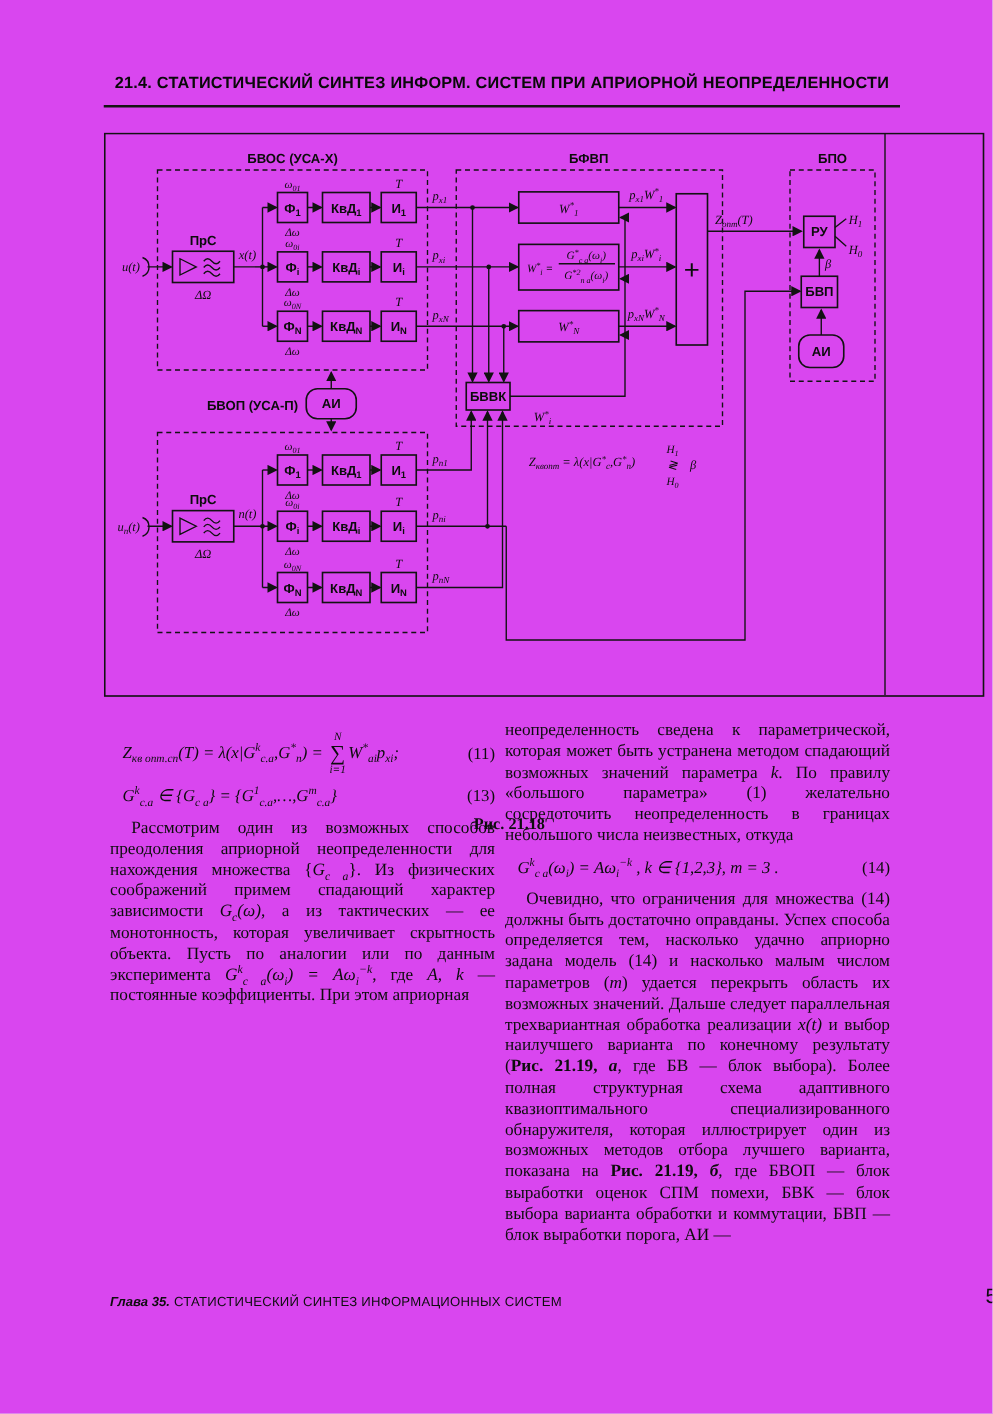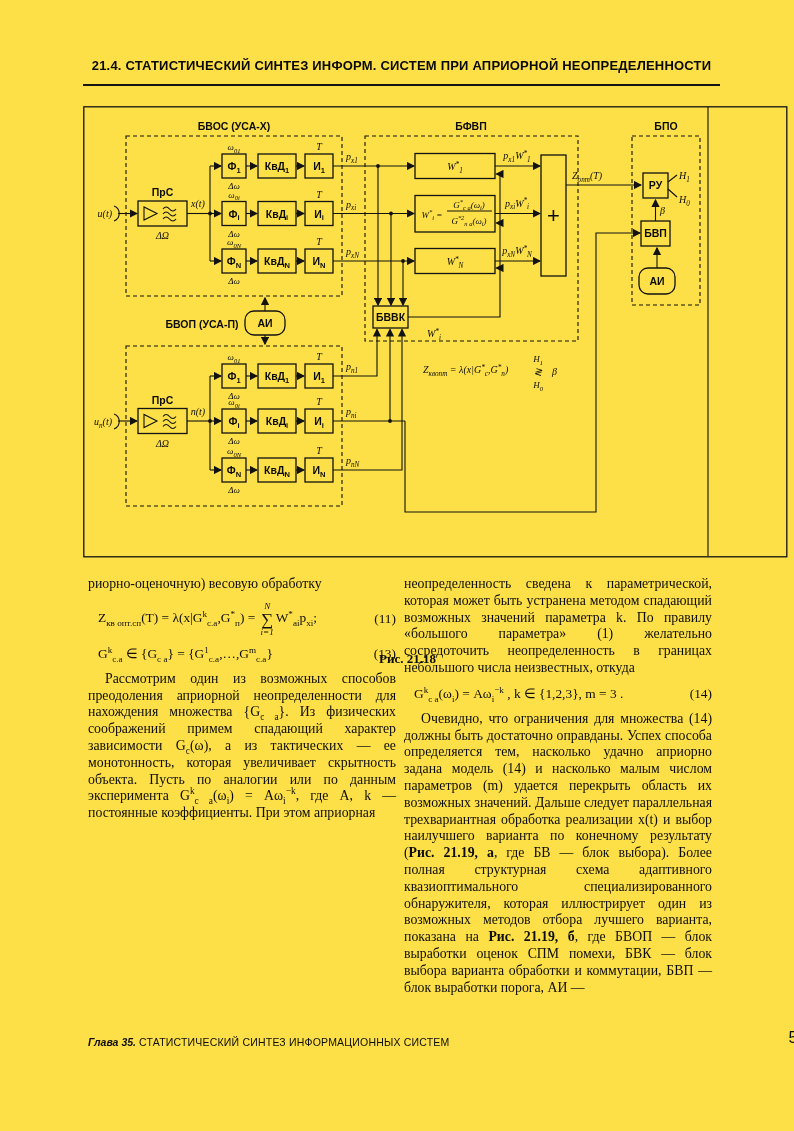--- a/index.html
+++ b/index.html
@@ -1,29 +1,29 @@
 <!DOCTYPE html>
 <html><head>
 <meta charset="utf-8">
 <style>
   html,body{margin:0;padding:0;background:#e8e8e6;}
-  .page{position:relative;width:794px;height:1131px;background:#fde047;margin:0 auto;
+  .page{position:relative;width:794px;height:1131px;background:#d946ef;margin:0 auto;
         font-family:"Liberation Serif",serif;color:#0d0d0d;overflow:hidden;}
   .header{position:absolute;left:83px;top:58px;width:637px;text-align:center;
           font:bold 13px "Liberation Sans",sans-serif;letter-spacing:.2px;color:#090909;}
   .header-rule{position:absolute;left:83px;top:84px;width:637px;height:2px;background:#141414;}
   .figure{position:absolute;left:83px;top:106px;width:705px;height:568px;}
   .caption{position:absolute;left:0;bottom:7px;width:625px;text-align:center;
            font:bold 13px "Liberation Serif",serif;padding-left:12px;}
   .col{position:absolute;top:576px;width:308px;}
   .col-left{left:88px;}
   .col-right{left:404px;}
   .para{margin:0;text-align:justify;font:13.8px/16.8px "Liberation Serif",serif;}
   .para.ind{text-indent:17px;}
-  .it{}
+  .it{font-style:italic;}
   .bd{font-weight:bold;}
   sup,sub{font-size:68%;line-height:0;}
   .eq{display:flex;align-items:center;margin:9px 0;font:13.4px/16px "Liberation Serif",serif;}
   .eqbody{flex:1;padding-left:10px;}
   .eqnum{padding-left:5px;}
   .stk{display:inline-flex;flex-direction:column;align-items:center;vertical-align:middle;
        line-height:1;margin:0 2px;}
   .stk .stop,.stk .sbot{font-size:9px;font-style:italic;}
   .stk .smid{font-size:17px;}
   .footer{position:absolute;left:88px;top:1032px;width:640px;font-family:"Liberation Sans",sans-serif;}
@@ -279,21 +279,20 @@
         <text class="ts" x="455" y="256" text-anchor="middle"><tspan dy="0.0">H</tspan><tspan dy="2.6" font-size="72%">1</tspan></text>
         <text class="tm" x="455" y="269" text-anchor="middle"><tspan dy="0.0">≷</tspan></text>
         <text class="ts" x="455" y="282" text-anchor="middle"><tspan dy="0.0">H</tspan><tspan dy="2.6" font-size="72%">0</tspan></text>
         <text class="tm" x="469" y="269"><tspan dy="0.0">β</tspan></text>
       </g>
     </svg>
     <div class="caption">Рис. 21.18</div>
   </div>
 
   <div class="col col-left" id="col-left">
-      <p class="para"><span>риорно-оценочную) весовую обработку</span></p>
       <div class="eq">
         <span class="eqbody"><span class="it">Z<sub>кв опт.сп</sub>(T) = λ(x|G<sup>k</sup><sub>с.а</sub>,G<sup>*</sup><sub>п</sub>) = </span><span class="stk">
             <span class="stop">N</span>
             <span class="smid">∑</span>
             <span class="sbot">i=1</span>
           </span><span class="it">W<sup>*</sup><sub>аi</sub>p<sub>xi</sub>;</span></span>
         <span class="eqnum">(11)</span>
       </div>
       <div class="eq">
         <span class="eqbody"><span class="it">G<sup>k</sup><sub>с.а</sub> ∈ {G<sub>с а</sub>} = {G<sup>1</sup><sub>с.а</sub>,…,G<sup>m</sup><sub>с.а</sub>}</span></span>

